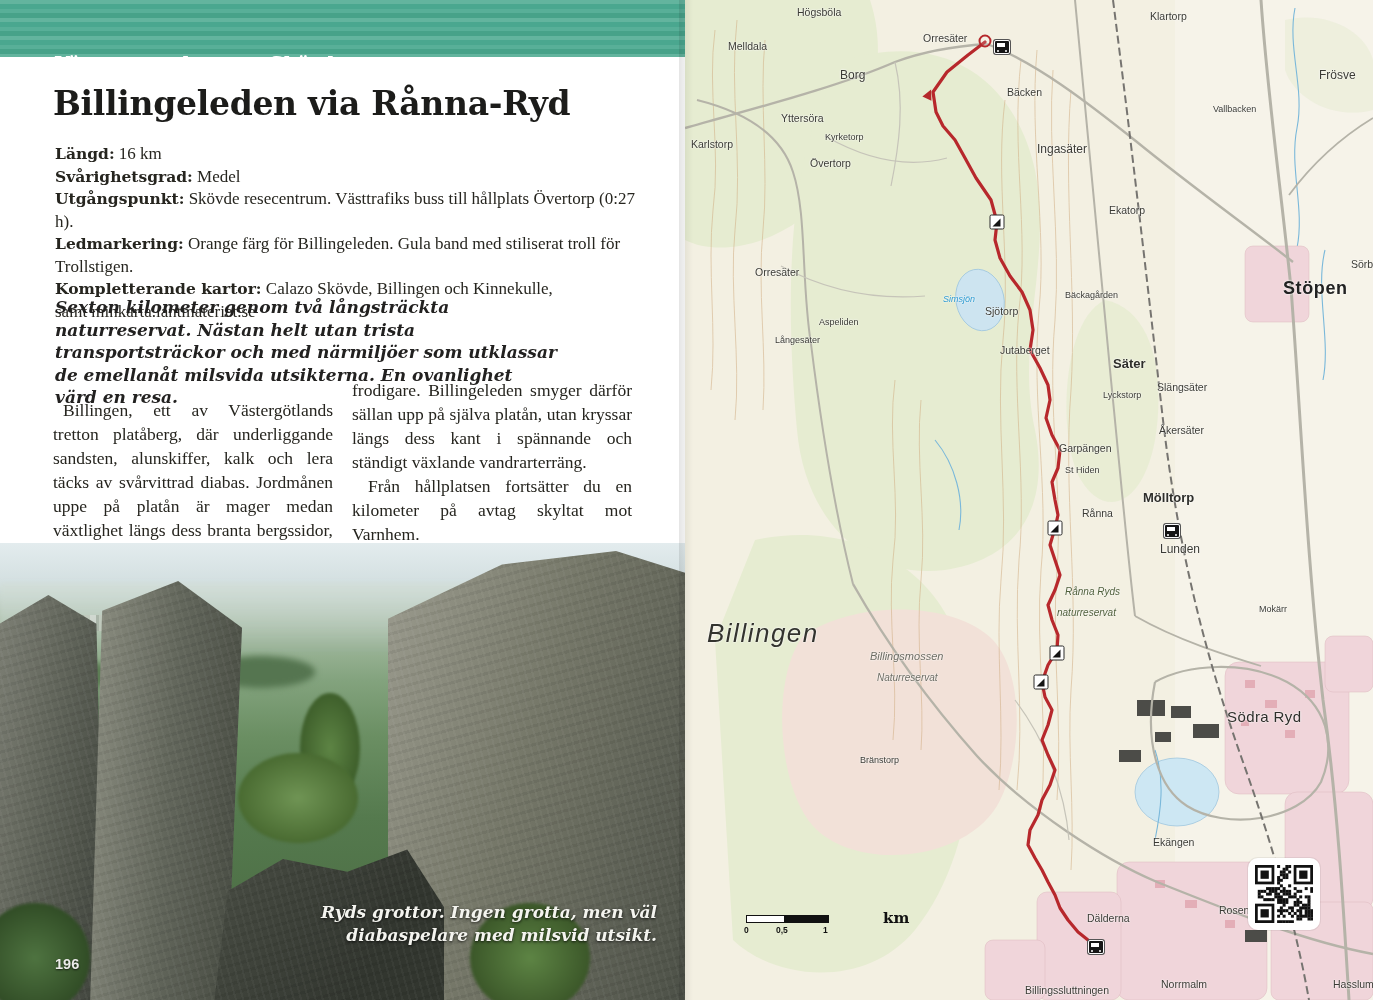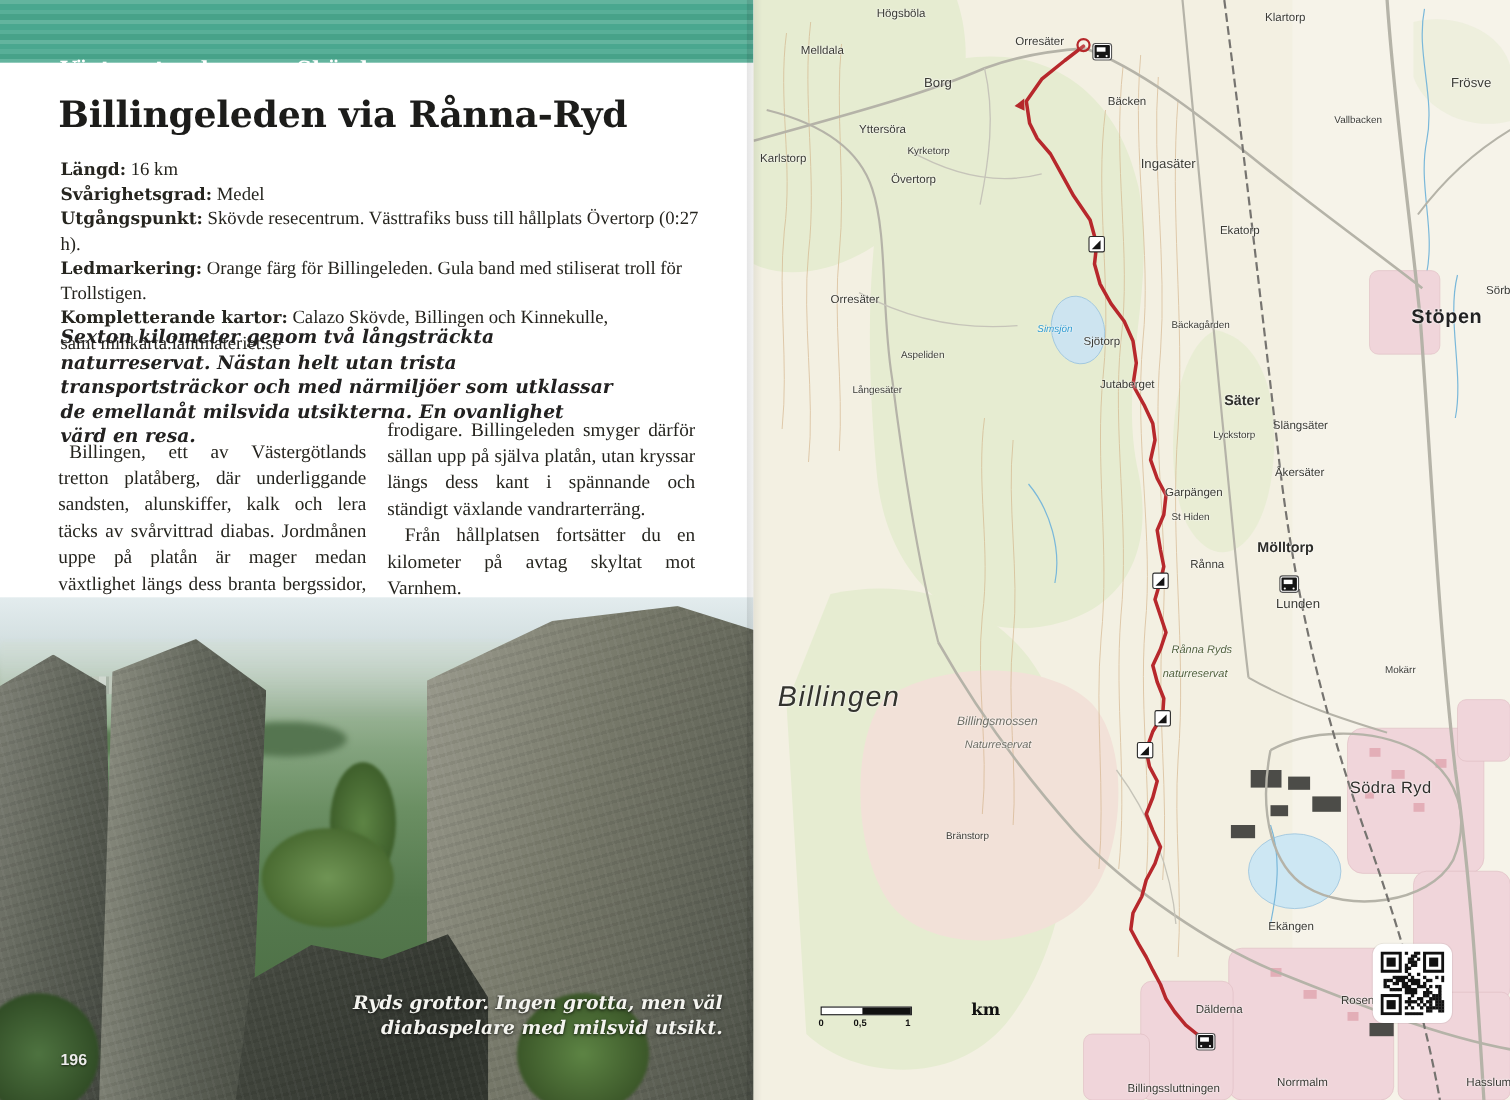--- a/index.html
+++ b/index.html
@@ -253,21 +253,21 @@
         <span class="maplabel" style="left: 528px; top: 104px; font-size: 9px;">Vallbacken</span>
         <span class="maplabel" style="left: 352px; top: 142px; font-size: 12px;">Ingasäter</span>
         <span class="maplabel" style="left: 424px; top: 204px;">Ekatorp</span>
         <span class="maplabel town" style="left: 598px; top: 278px;">Stöpen</span>
         <span class="maplabel" style="left: 666px; top: 258px;">Sörby</span>
         <span class="maplabel" style="left: 380px; top: 290px; font-size: 9px;">Bäckagården</span>
         <span class="maplabel" style="left: 300px; top: 305px;">Sjötorp</span>
         <span class="maplabel water" style="left: 258px; top: 294px; font-size: 9px;">Simsjön</span>
         <span class="maplabel" style="left: 70px; top: 266px;">Orresäter</span>
         <span class="maplabel" style="left: 134px; top: 317px; font-size: 9px;">Aspeliden</span>
-        <span class="maplabel" style="left: 90px; top: 349px; font-size: 9px;">Långesäter</span>
+        <span class="maplabel" style="left: 90px; top: 335px; font-size: 9px;">Långesäter</span>
         <span class="maplabel" style="left: 315px; top: 344px;">Jutaberget</span>
         <span class="maplabel s13" style="left: 428px; top: 356px;">Säter</span>
         <span class="maplabel" style="left: 472px; top: 381px;">Slängsäter</span>
         <span class="maplabel" style="left: 418px; top: 390px; font-size: 9px;">Lyckstorp</span>
         <span class="maplabel" style="left: 474px; top: 424px;">Åkersäter</span>
         <span class="maplabel" style="left: 374px; top: 442px;">Garpängen</span>
         <span class="maplabel" style="left: 380px; top: 465px; font-size: 9px;">St Hiden</span>
         <span class="maplabel s13" style="left: 458px; top: 490px;">Mölltorp</span>
         <span class="maplabel" style="left: 397px; top: 507px;">Rånna</span>
         <span class="maplabel" style="left: 475px; top: 542px; font-size: 12px;">Lunden</span>

